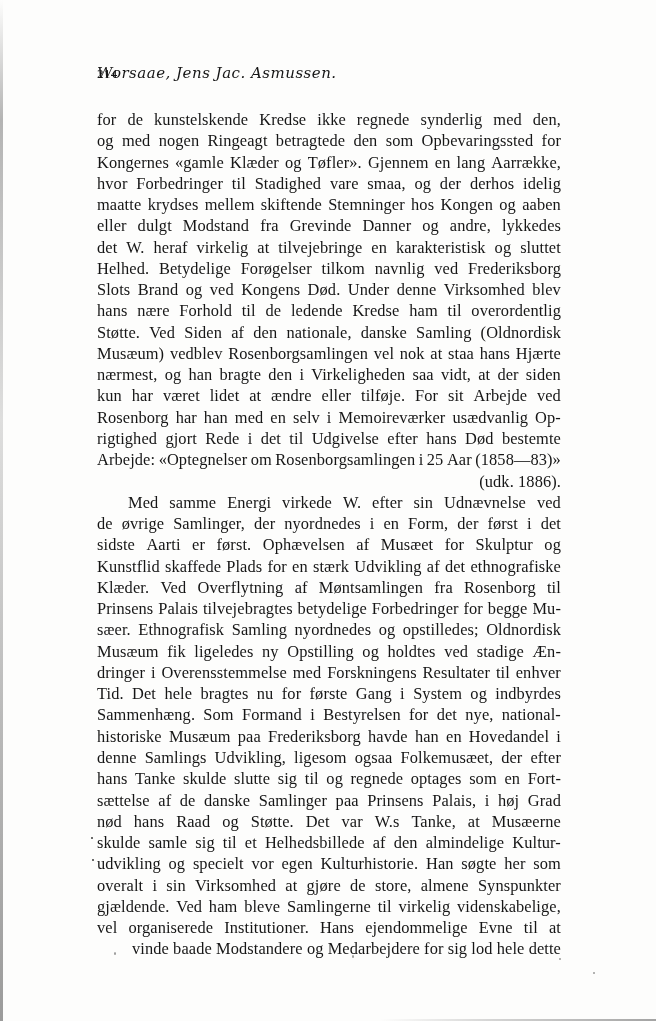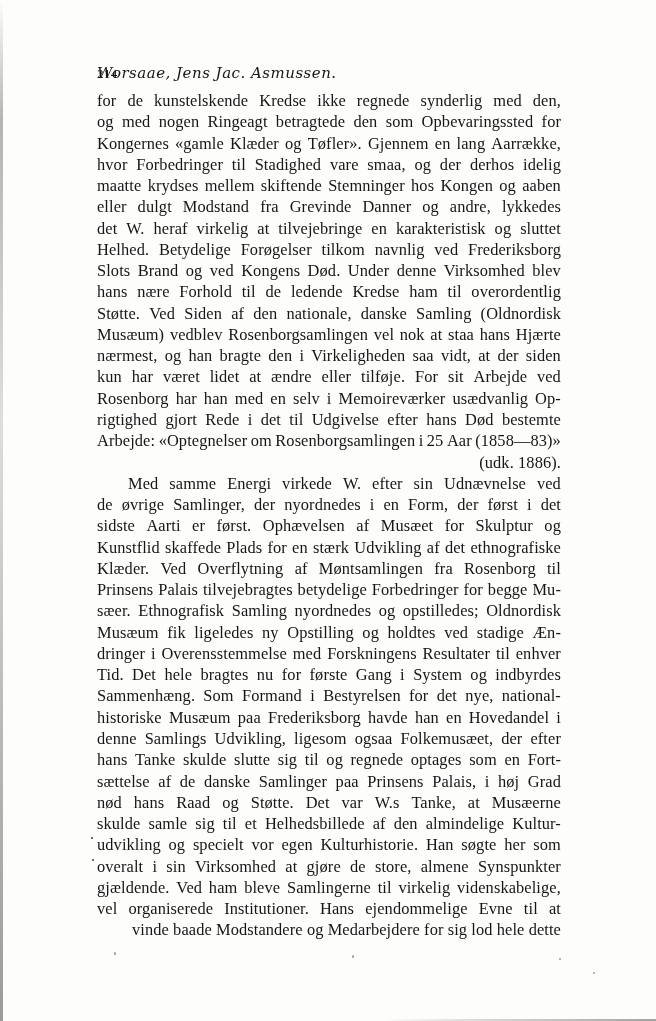--- a/index.html
+++ b/index.html
@@ -64,21 +64,21 @@
     width: 462px;
     font-style: italic;
     font-size: 15px;
     letter-spacing: 0.5px;
     font-family: "DejaVu Serif", "Liberation Serif", serif;
   }
 
   .body-text {
     position: absolute;
     left: 97px;
-    top: 90px;
+    top: 109px;
     width: 464px;
   }
 
   
   .ln {
     display: flex;
     justify-content: space-between;
     height: 21.28px;
     line-height: 21.28px;
     font-size: 16.4px;

